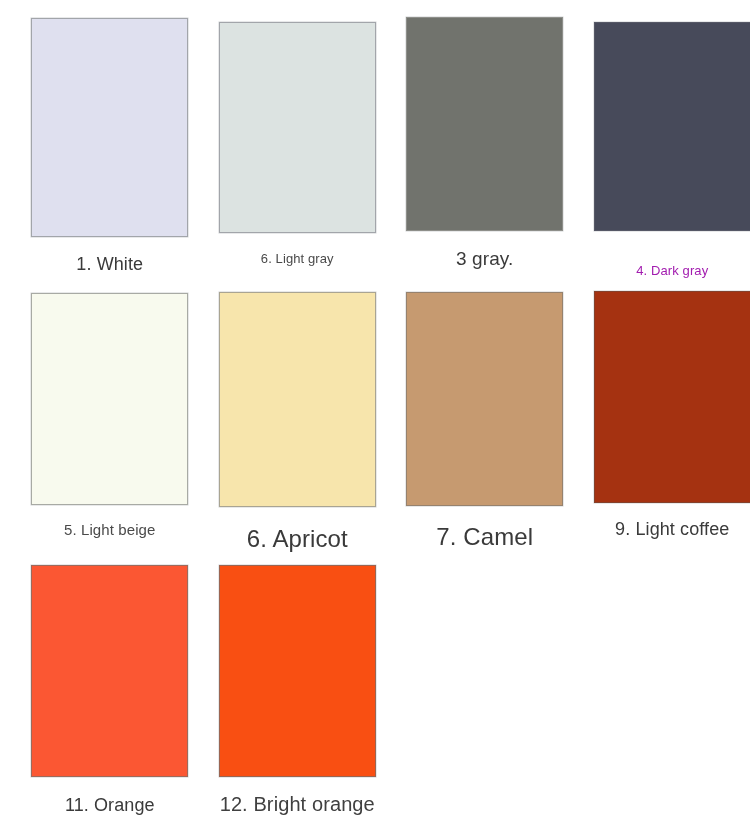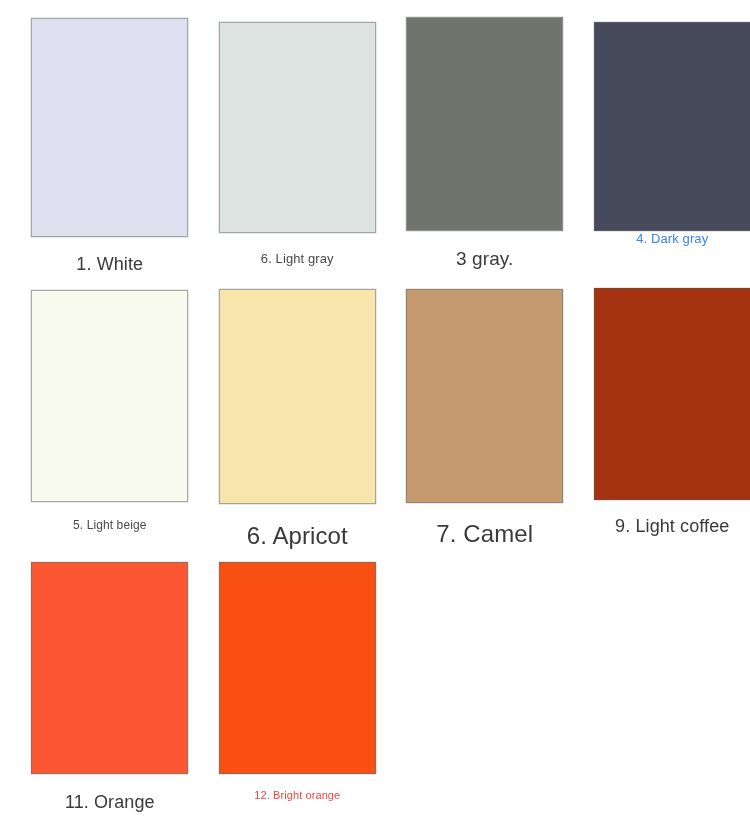--- a/index.html
+++ b/index.html
@@ -52,45 +52,45 @@
   .cell-1 .swatch-chip { margin-top: 18px; }
   .cell-1 .swatch-label { margin-top: 17px; font-size: 18px; }
 
   .cell-2 .swatch-chip { margin-top: 22px; height: 211px; }
   .cell-2 .swatch-label { margin-top: 18px; font-size: 13px; color: #4a4a4a; }
 
   .cell-3 .swatch-chip { margin-top: 17px; height: 214px; }
   .cell-3 .swatch-label { margin-top: 17px; font-size: 19px; }
 
   .cell-4 .swatch-chip { margin-top: 22px; height: 209px; }
-  .cell-4 .swatch-label { margin-top: 0; font-size: 13px; color: #3b82f6; }
+  .cell-4 .swatch-label { margin-top: 32px; font-size: 13px; color: #a21caf; }
 
   .cell-5 .swatch-chip { margin-top: 14px; height: 212px; }
-  .cell-5 .swatch-label { margin-top: 16px; font-size: 12px; color: #4a4a4a; }
+  .cell-5 .swatch-label { margin-top: 16px; font-size: 15px; color: #4a4a4a; }
 
   .cell-6 .swatch-chip { margin-top: 13px; height: 215px; }
   .cell-6 .swatch-label { margin-top: 18px; font-size: 24px; }
 
   .cell-7 .swatch-chip { margin-top: 13px; height: 214px; }
   .cell-7 .swatch-label { margin-top: 17px; font-size: 24px; }
 
   .cell-8 .swatch-chip { margin-top: 13px; height: 213px; }
   .cell-8 .swatch-label { margin-top: 14px; font-size: 14px; color: #4a4a4a; }
 
   .cell-9 .swatch-chip { margin-top: 12px; height: 212px; }
   .cell-9 .swatch-label { margin-top: 16px; font-size: 18px; }
 
   .cell-10 .swatch-chip { margin-top: 12px; height: 212px; }
   .cell-10 .swatch-label { margin-top: 13px; font-size: 15px; color: #434343; }
 
   .cell-11 .swatch-chip { margin-top: 12px; height: 212px; }
   .cell-11 .swatch-label { margin-top: 18px; font-size: 18px; }
 
   .cell-12 .swatch-chip { margin-top: 12px; height: 212px; }
-  .cell-12 .swatch-label { margin-top: 15px; font-size: 11px; color: #ef4444; }
+  .cell-12 .swatch-label { margin-top: 15px; font-size: 20px; color: #404040; }
 </style>
 </head>
 <body style="background: rgb(255, 255, 255);">
 
 <div id="swatch-grid">
 
   <div class="swatch-cell cell-1">
     <div class="swatch-chip" style="background-color: rgb(223, 224, 239); border-color: rgb(162, 165, 170);"></div>
     <div class="swatch-label">1. White</div>
   </div>

